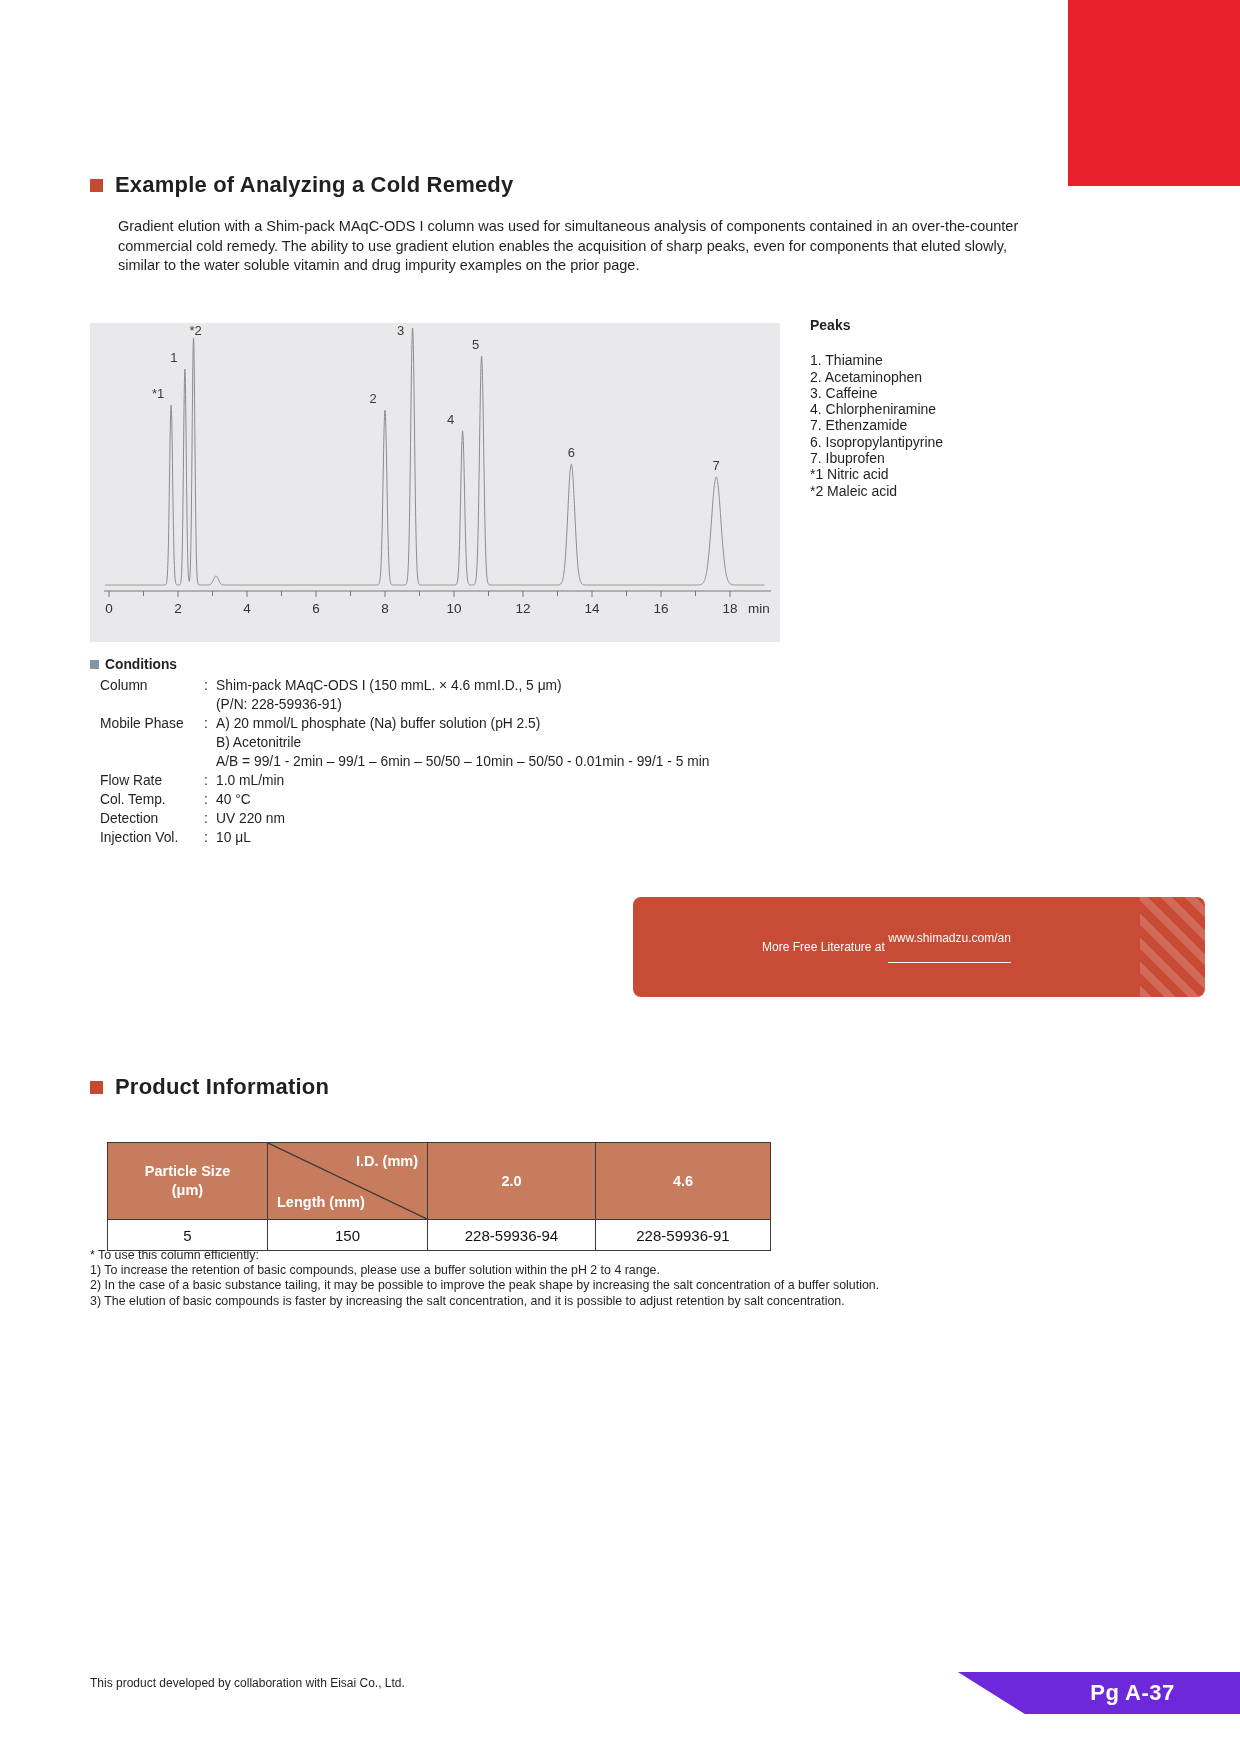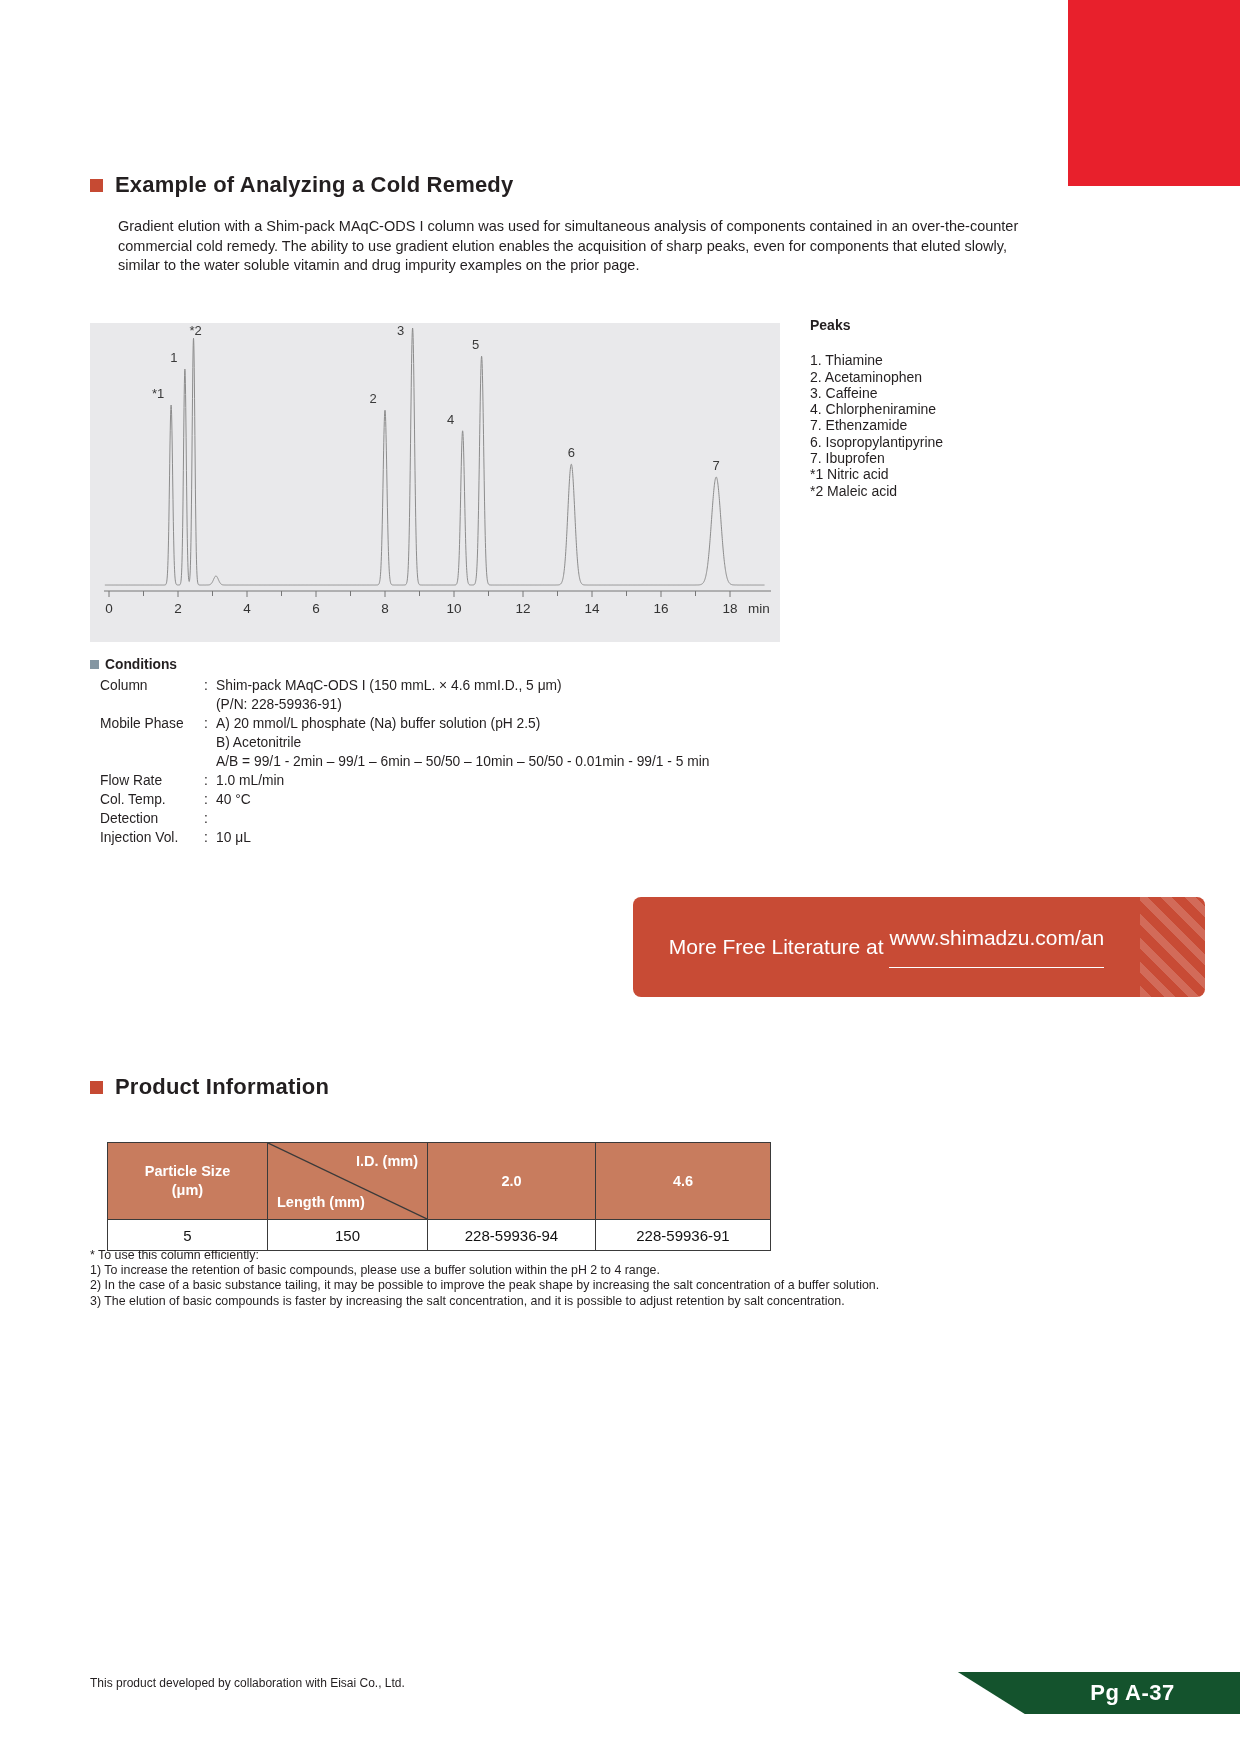--- a/index.html
+++ b/index.html
@@ -28,37 +28,37 @@
   .cond-title .sq { width:9px; height:9px; background:#8496a2; }
   .cond-row { display:grid; grid-template-columns:104px 12px auto; padding-left:10px; }
   .cond-row .lbl { font-weight:normal; line-height:19px; }
   .cond-row .colon { line-height:19px; }
   .cond-row .val div { line-height:19px; white-space:nowrap; }
 
   .banner { position:absolute; left:633px; top:897px; width:572px; height:100px; background:#c84b35; border-radius:8px; overflow:hidden; }
   .banner .stripes { position:absolute; right:0; top:0; bottom:0; width:65px;
       background:repeating-linear-gradient(45deg, rgba(255,255,255,0.18) 0 8px, rgba(255,255,255,0) 8px 17px); }
   .banner .banner-text { position:absolute; left:0; right:65px; top:0; bottom:0; display:flex; align-items:center; justify-content:center;
-      color:#ffffff; font-size:21px; white-space:pre; }
+      color:#ffffff; font-size:12px; white-space:pre; }
   .banner .banner-link { color:#ffffff; text-decoration:none; border-bottom:1.5px solid #ffffff; padding-bottom:17px; }
 
   table.product { position:absolute; left:107px; top:1142px; width:663px; border-collapse:collapse; table-layout:fixed; }
   table.product th, table.product td { border:1.5px solid #3a3a3a; text-align:center; vertical-align:middle; }
   table.product th { background:#c87c5e; color:#ffffff; font-size:14.5px; font-weight:bold; height:70px; white-space:pre-line; line-height:19px; }
   table.product td { background:#ffffff; color:#111111; font-size:15px; height:31px; }
   td.hatched { background:repeating-linear-gradient(45deg, #d8d8d8 0 7px, #f4f4f4 7px 15px); font-weight:normal; }
   th.diag { position:relative; padding:0; }
   th.diag svg { position:absolute; left:0; top:0; width:100%; height:100%; }
   th.diag .id-lab { position:absolute; top:9px; right:9px; }
   th.diag .len-lab { position:absolute; bottom:7px; left:9px; }
 
   .footnotes { position:absolute; left:90px; top:1248px; font-size:12.4px; line-height:15.2px; color:#231f20; }
   .footer-note { position:absolute; left:90px; top:1676px; font-size:12px; color:#231f20; }
 
-  .page-tab { position:absolute; left:955px; top:1672px; width:285px; height:42px; background:#14532d;
+  .page-tab { position:absolute; left:955px; top:1672px; width:285px; height:42px; background:#6d28d9;
       clip-path:polygon(1% 0, 100% 0, 100% 100%, 24.5% 100%);
       display:flex; align-items:center; justify-content:center; padding-left:70px; }
   .page-tab .txt { color:#ffffff; font-size:22px; font-weight:bold; letter-spacing:0.5px; }
 </style>
 </head>
 <body>
 
 <div class="page">
 
   <div class="corner-block"></div>
@@ -162,20 +162,23 @@
         <div class="cond-row">
           <div class="lbl">Col. Temp.</div>
           <div class="colon">:</div>
           <div class="val">
             <div>40 °C</div>
           </div>
         </div>
         <div class="cond-row">
           <div class="lbl">Detection</div>
           <div class="colon">:</div>
+          <div class="val">
+            <div>UV 220 nm</div>
+          </div>
         </div>
         <div class="cond-row">
           <div class="lbl">Injection Vol.</div>
           <div class="colon">:</div>
           <div class="val">
             <div>10 μL</div>
           </div>
         </div>
       </div>
   </div>

